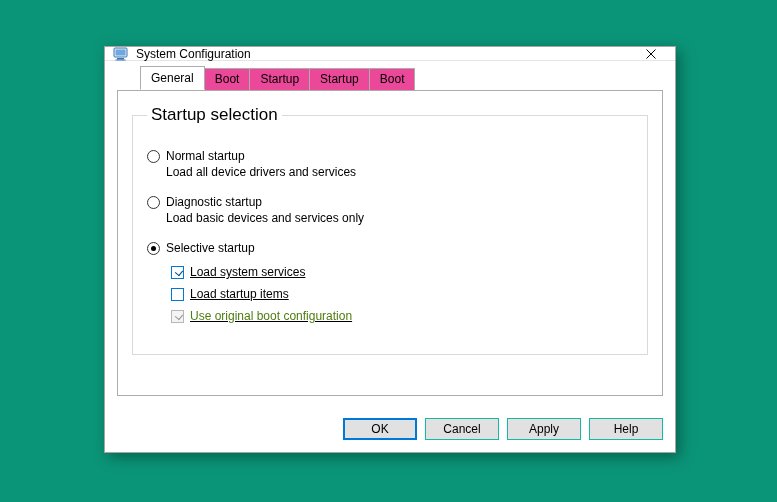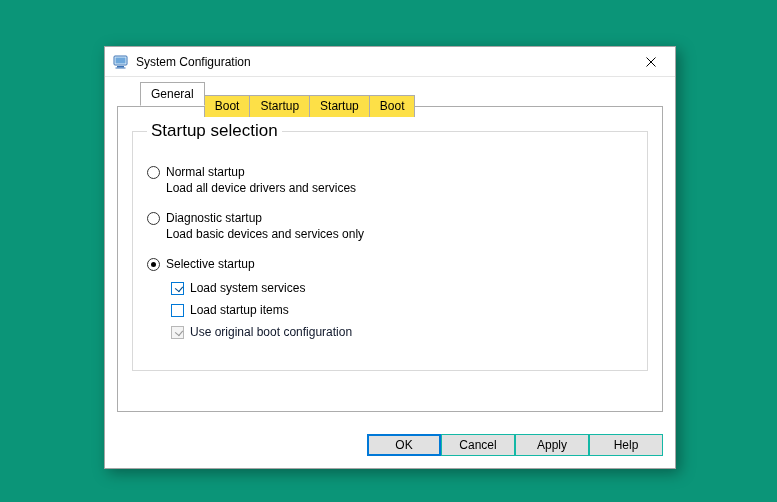--- a/index.html
+++ b/index.html
@@ -16,21 +16,21 @@
   .dialog {
     position: absolute;
     left: 104px;
     top: 46px;
     width: 572px;
     background: #fff;
     border: 1px solid #a5a5a5;
     box-shadow: 4px 4px 14px rgba(0,0,0,0.35);
   }
   .titlebar {
-    height: 30px;
+    height: 14px;
     display: flex;
     align-items: center;
     padding: 0 2px 0 8px;
     background: #fff;
     border-bottom: 1px solid #e5e5e5;
   }
   .titlebar .app-icon {
     width: 16px; height: 16px;
     margin-right: 7px;
     display: inline-flex;
@@ -56,25 +56,25 @@
     align-items: flex-end;
     position: relative;
     height: 22px;
     border-bottom: 1px solid #acacac;
     padding-left: 23px;
   }
   .tab {
     padding: 3px 10px 4px 10px;
     border: 1px solid #acacac;
     border-bottom: none;
-    background: #fde047;
+    background: #ec4899;
     margin-right: -1px;
     font-size: 12px;
     position: relative;
-    top: 11px;
+    top: 0;
     cursor: default;
   }
   .tab.active {
     background: #fff;
     border-bottom: 1px solid #fff;
     z-index: 2;
     padding-top: 4px;
     top: 0;
   }
   .tabpage {
@@ -115,20 +115,21 @@
   }
   .radio-label { font-size: 12px; }
   .radio-desc {
     font-size: 12px;
     margin: 2px 0 12px 19px;
   }
   .check-row {
     display: flex;
     align-items: center;
     margin: 4px 0 8px 24px;
+    text-decoration: underline;
   }
   .check {
     width: 13px; height: 13px;
     border: 1px solid #0078d7;
     margin-right: 6px;
     position: relative;
     background: #fff;
   }
   .check.checked::after {
     content: "";
@@ -141,25 +142,25 @@
     transform-origin: center;
   }
   .check.disabled {
     border-color: #b7b7b7;
     background: #f4f4f4;
   }
   .check.disabled.checked::after {
     border-color: #9a9a9a;
   }
   .check-label { font-size: 12px; }
-  .disabled-text { color: #0f172a; }
+  .disabled-text { color: #4d7c0f; }
   .button-row {
     display: flex;
     justify-content: flex-end;
-    gap: 0;
+    gap: 8px;
     padding: 10px 12px 12px 0;
   }
   .btn {
     min-width: 74px;
     height: 22px;
     border: 1px solid #14b8a6;
     background: #e1e1e1;
     font-size: 12px;
     font-family: inherit;
     padding: 0 10px;

